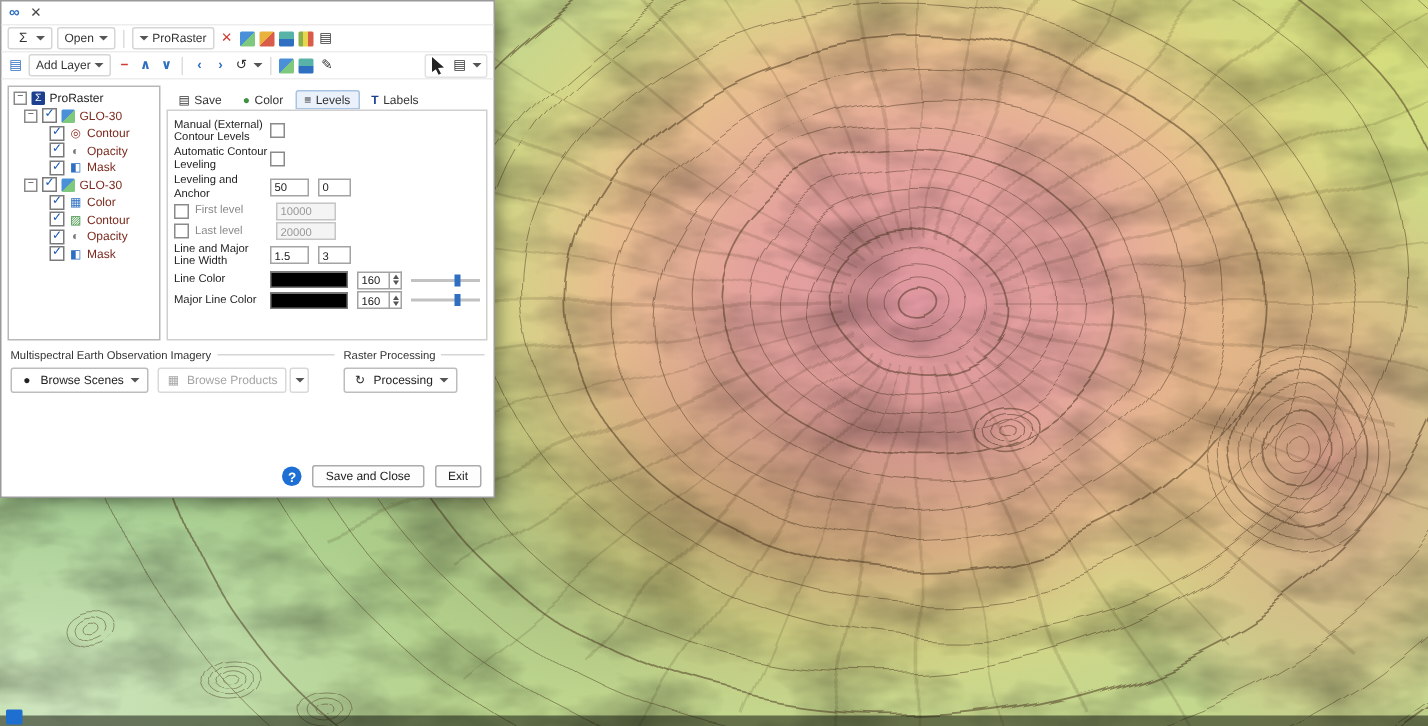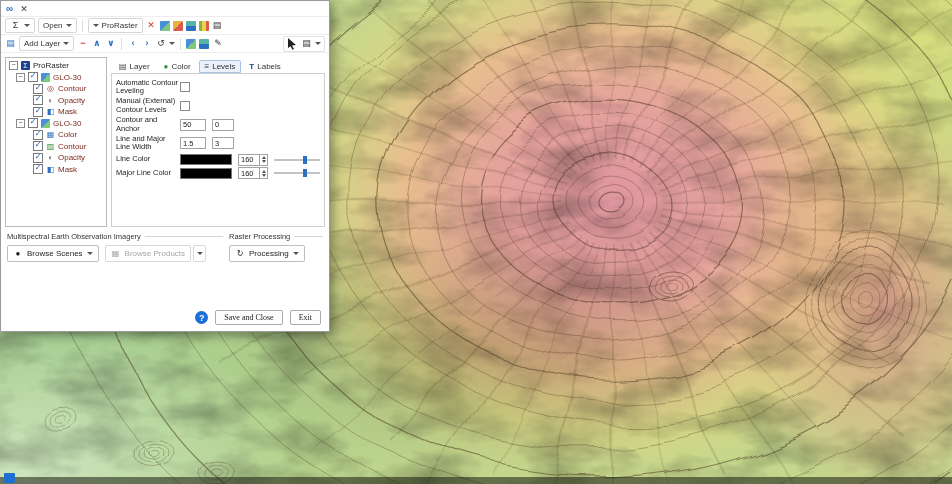--- a/index.html
+++ b/index.html
@@ -81,21 +81,21 @@
   .shead::after{content:"";flex:1;height:1px;background:#d5d5d5;margin-left:4px;}
   .btnrow{display:flex;align-items:center;gap:6px;margin-top:4px;}
   .sbtn{display:inline-flex;align-items:center;gap:4px;height:15px;padding:0 5px;border:1px solid #bdbdbd;background:#fff;border-radius:2px;font-size:8px;color:#222;}
   .sbtn.disabled{color:#a5a5a5;border-color:#d9d9d9;}
   .sbtn .ico{width:10px;height:10px;font-size:8px;}
   .caretbox{display:inline-flex;align-items:center;justify-content:center;width:11px;height:15px;border:1px solid #d9d9d9;background:#fff;border-radius:2px;margin-left:-4px;}
   
   .spacer{flex:1;}
   .footer{flex:0 0 auto;display:flex;align-items:center;justify-content:flex-end;gap:7px;padding:0 8px 6px 0;}
   .help{width:13px;height:13px;border-radius:50%;background:#1d6fd6;color:#fff;font-size:9px;font-weight:bold;display:flex;align-items:center;justify-content:center;}
-  .fbtn{height:15px;border:1px solid #ababab;background:#fdfdfd;border-radius:2px;font-size:8px;color:#222;padding:0 8px;font-family:Liberation Serif, serif;}
+  .fbtn{height:15px;border:1px solid #ababab;background:#fdfdfd;border-radius:2px;font-size:8px;color:#222;padding:0 8px;font-family:Liberation Sans, sans-serif;}
   .cursor-svg{width:11px;height:12px;display:block;}
 </style>
 </head>
 <body>
 
 <div class="map">
   <svg width="952" height="484" viewBox="0 0 952 484">
     <defs>
       <radialGradient id="gPeak" cx="50%" cy="50%" r="50%">
         <stop offset="0%" stop-color="#df96a0"></stop>
@@ -346,56 +346,66 @@
         <span class="cb checked"></span>
         <span class="ticon mask">◧</span>
         <span class="tlabel">Mask</span>
       </div>
     </div>
 
     <div class="settings">
       <div class="tabs">
         <span class="tab">
           <span class="tico">▤</span>
-          <span>Layer</span>
+          <span>Save</span>
         </span>
         <span class="tab">
           <span class="tico green">●</span>
           <span>Color</span>
         </span>
         <span class="tab active">
           <span class="tico">≡</span>
           <span>Levels</span>
         </span>
         <span class="tab">
           <span class="tico blueT">T</span>
           <span>Labels</span>
         </span>
       </div>
       <div class="form">
 
         <div class="frow">
+          <span class="flabel">Manual (External) Contour Levels</span>
+          <span class="fcb"></span>
+        </div>
+
+        <div class="frow">
           <span class="flabel">Automatic Contour Leveling</span>
           <span class="fcb"></span>
         </div>
 
         <div class="frow">
-          <span class="flabel">Manual (External) Contour Levels</span>
-          <span class="fcb"></span>
-        </div>
-
-        <div class="frow">
-          <span class="flabel">Contour and Anchor</span>
+          <span class="flabel">Leveling and Anchor</span>
           <input class="fin w20" value="50" style="">
           <span class="gap"></span>
           <input class="fin w16" value="0" style="">
         </div>
 
 
-
+        <div class="frow">
+          <span class="fcb"></span>
+          <span class="flabel dim" style="width:54px">First level</span>
+          <input class="fin w34" disabled="" value="10000" style="">
+        </div>
+
+        <div class="frow">
+          <span class="fcb"></span>
+          <span class="flabel dim" style="width:54px">Last level</span>
+          <input class="fin w34" disabled="" value="20000" style="">
+        </div>
 
         <div class="frow">
           <span class="flabel">Line and Major Line Width</span>
           <input class="fin w20" value="1.5" style="">
           <span class="gap"></span>
           <input class="fin w16" value="3" style="">
         </div>
 
 
         <div class="frow">

